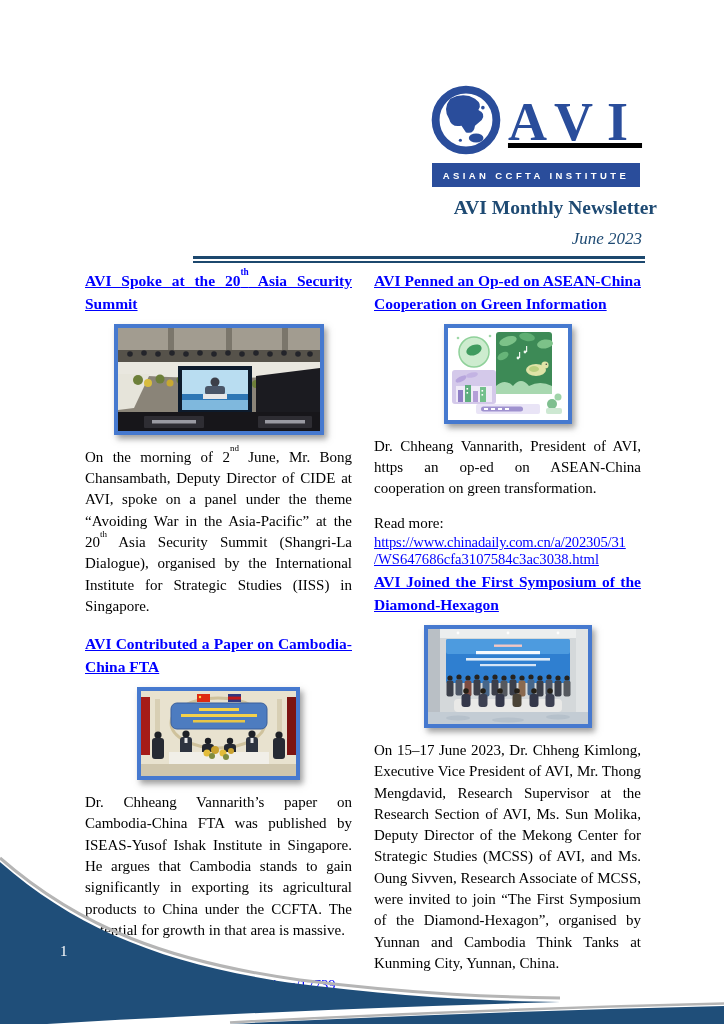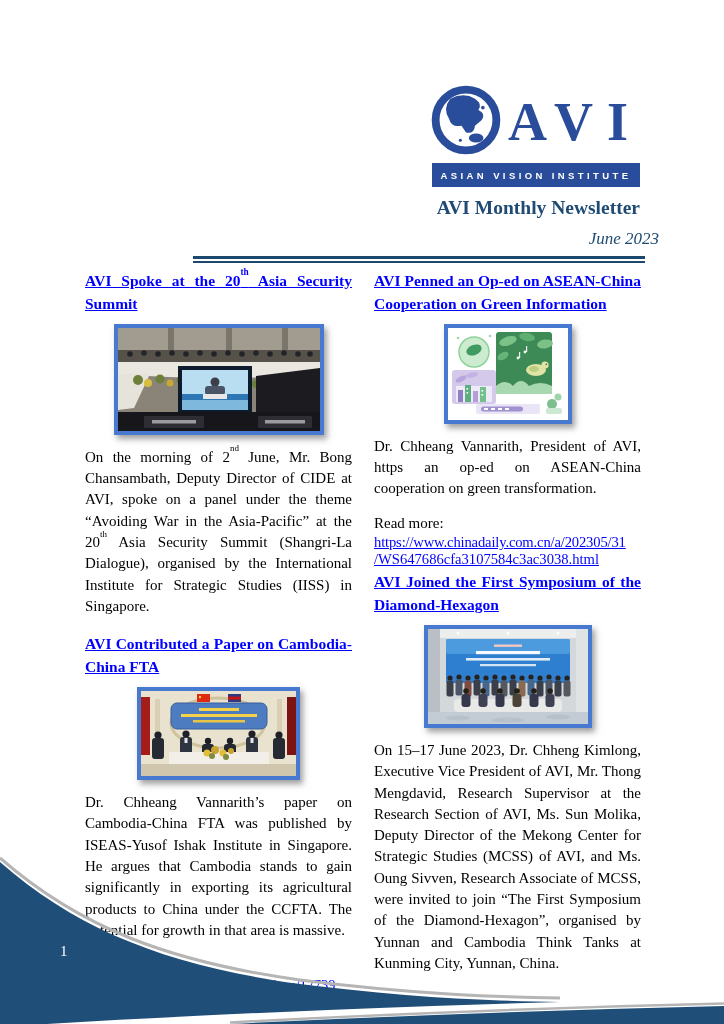--- a/index.html
+++ b/index.html
@@ -4,36 +4,36 @@
 <style>
   * { margin:0; padding:0; box-sizing:border-box; }
   html,body { background:#888; }
   .page {
     position:relative; width:724px; height:1024px; margin:0 auto;
     background:#ffffff; overflow:hidden;
     font-family:"Liberation Serif","DejaVu Serif",serif; color:#000;
   }
   
   .logo { position:absolute; top:84px; right:84px; width:208px; }
-  .logo-top { display:flex; align-items:center; justify-content:center; gap:2px; }
+  .logo-top { display:flex; align-items:center; justify-content:center; gap:2px;text-decoration:underline; }
   .logo-acronym {
     font-weight:bold; font-size:54px; letter-spacing:14px; color:#2a4d9b;
     line-height:1; padding-left:4px;
   }
   .logo-bar {
     margin-top:3px; background:#2a4d9b; color:#fff; text-align:center;
     font-family:"Liberation Sans","DejaVu Sans",sans-serif;
     font-weight:bold; font-size:9.5px; letter-spacing:3.4px; padding:7px 0 6px;
   }
   .nl-title {
-    position:absolute; top:197px; right:84px;
+    position:absolute; top:197px; right:67px;
     font-weight:bold; font-size:19.5px; color:#1e4a73;
   }
   .nl-date {
-    position:absolute; top:229px; right:65px;
+    position:absolute; top:229px; right:82px;
     font-style:italic; font-size:17px; color:#1e4a73;
   }
   .divider {
     position:absolute; top:256px; left:193px; right:79px; height:7px;
     border-top:3.5px solid #1c486e; border-bottom:2px solid #1c486e;
   }
   
   .columns { position:absolute; top:270px; left:85px; width:556px; display:flex; gap:22px; }
   .col { width:267px; }
   .h-link {
@@ -73,21 +73,21 @@
           <circle cx="32" cy="32" r="27" fill="#ffffff" stroke="#2a4d9b" stroke-width="7"></circle>
           <path fill="#2a4d9b" d="M18,13 q12,-6 22,0 q7,5 3,10 q7,3 3,9 l-6,5 q-1,8 -8,6 l-4,-6 q-9,2 -11,-6 q-6,-9 1,-18 z"></path>
           <ellipse cx="41" cy="48" rx="6.5" ry="4" fill="#2a4d9b"></ellipse>
           <circle cx="50" cy="51" r="1.6" fill="#2a4d9b"></circle>
           <circle cx="47" cy="21" r="1.6" fill="#2a4d9b"></circle>
           <circle cx="27" cy="50" r="1.4" fill="#2a4d9b"></circle>
         </svg>
       </span>
       <span class="logo-acronym">AVI</span>
     </div>
-    <div class="logo-bar">ASIAN VISION INSTITUTE</div>
+    <div class="logo-bar">ASIAN CCFTA INSTITUTE</div>
   </div>
 
   <div class="nl-title">AVI Monthly Newsletter</div>
   <div class="nl-date">June 2023</div>
   <div class="divider"></div>
 
   <div class="columns">
 
     <div class="col">
 

